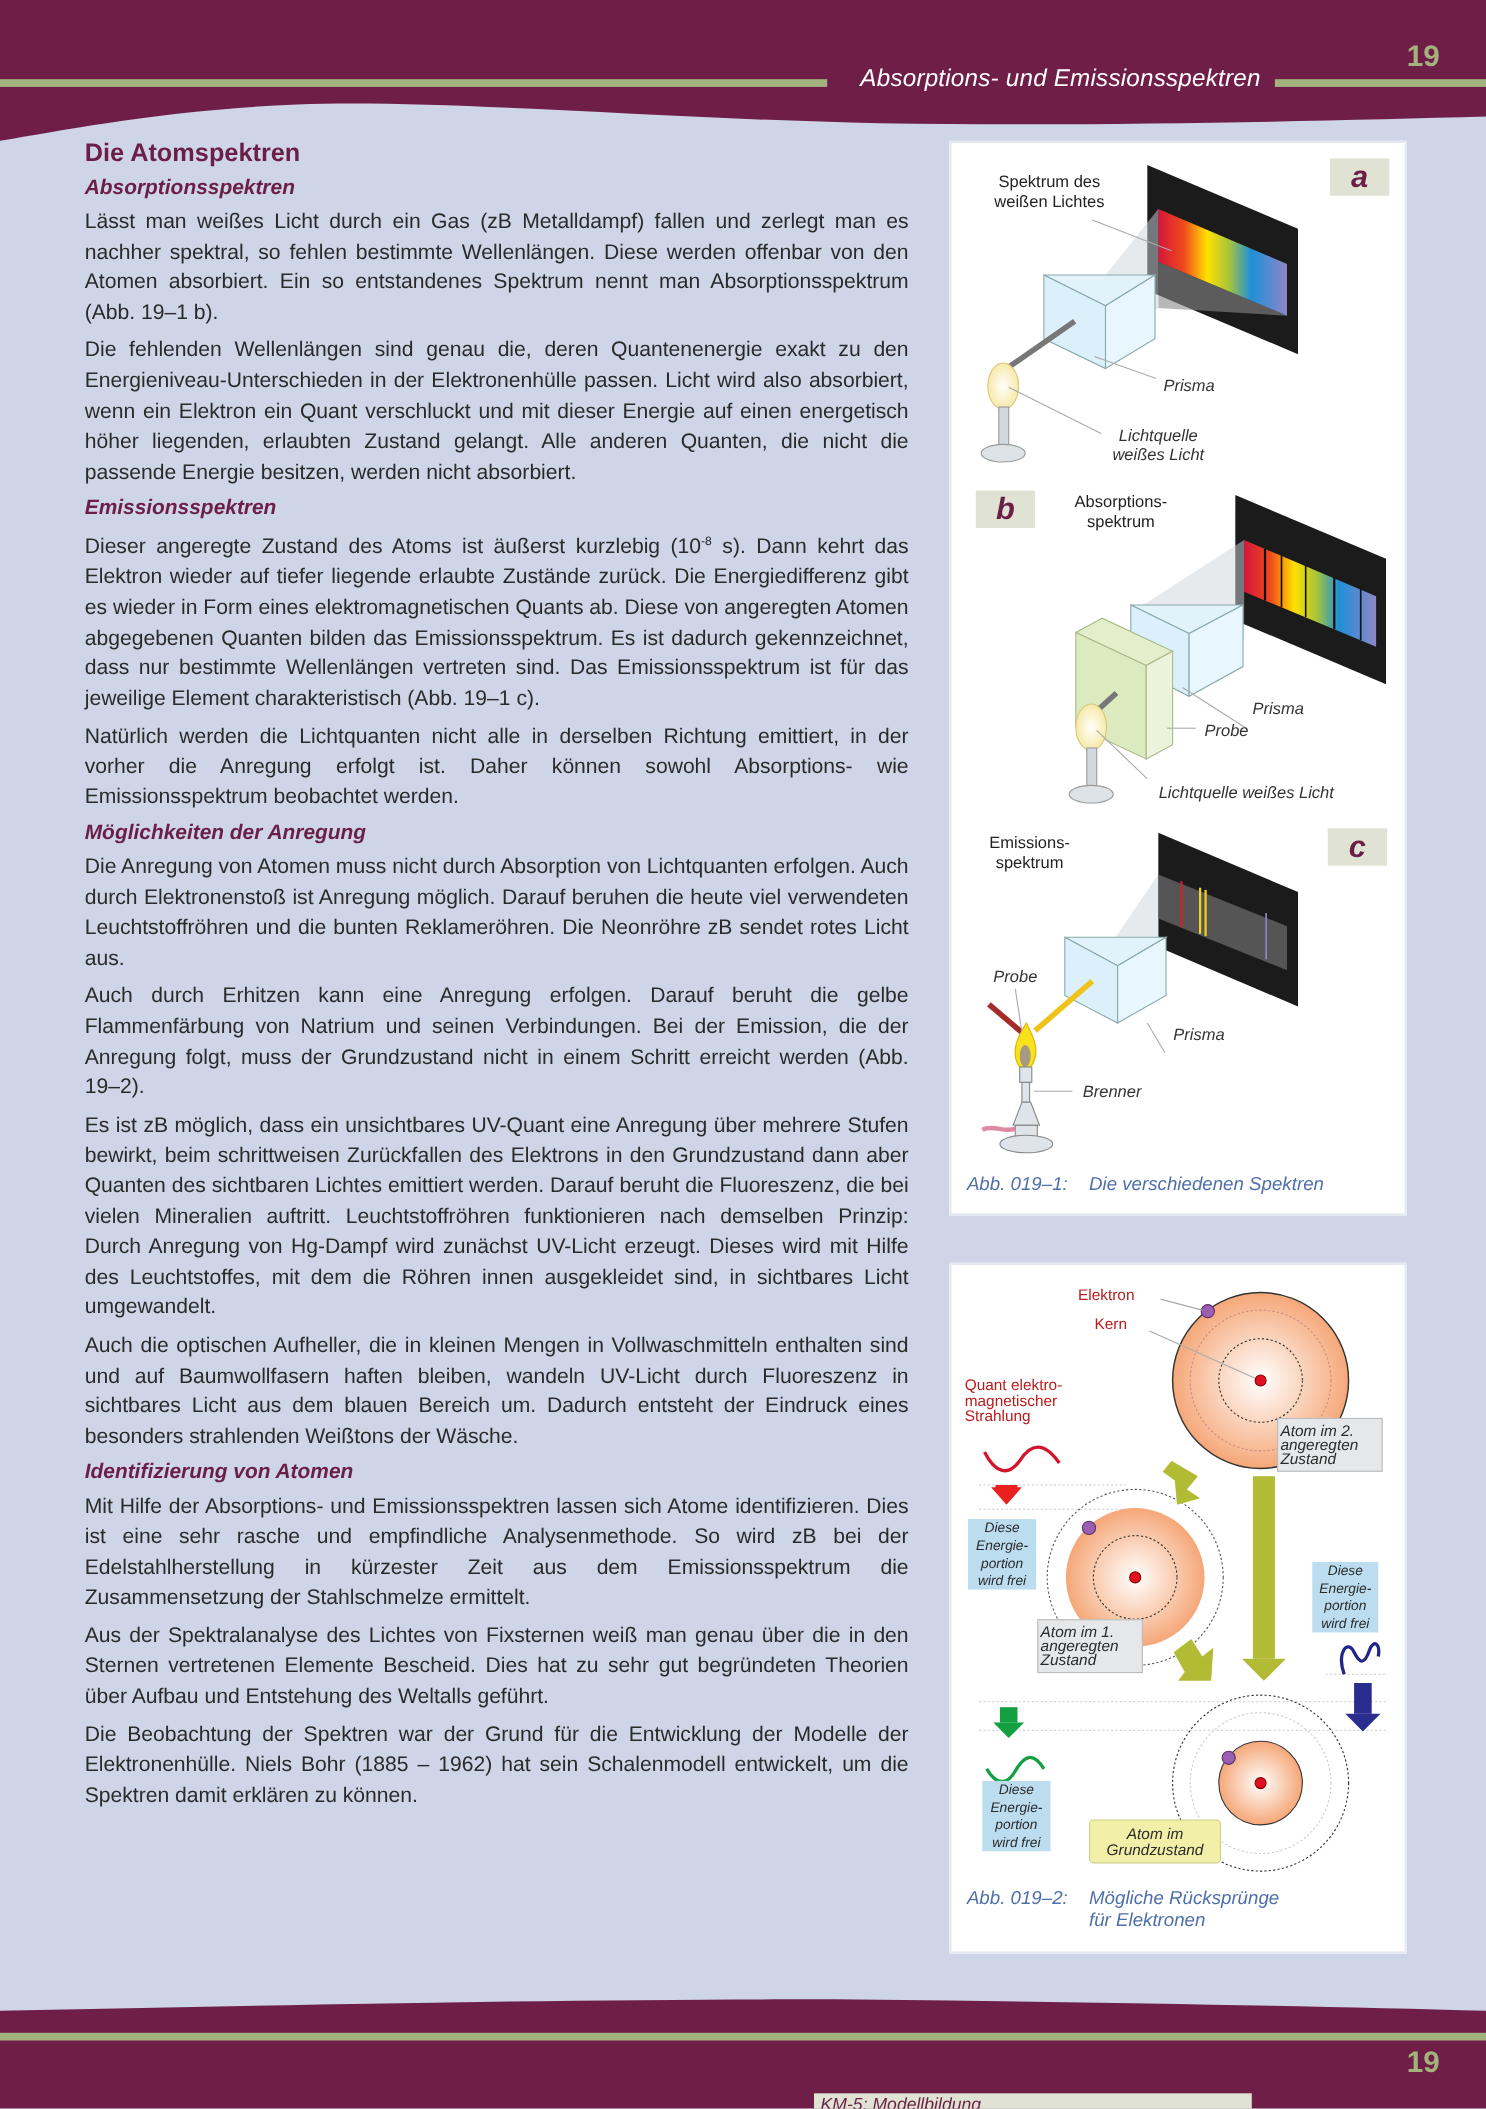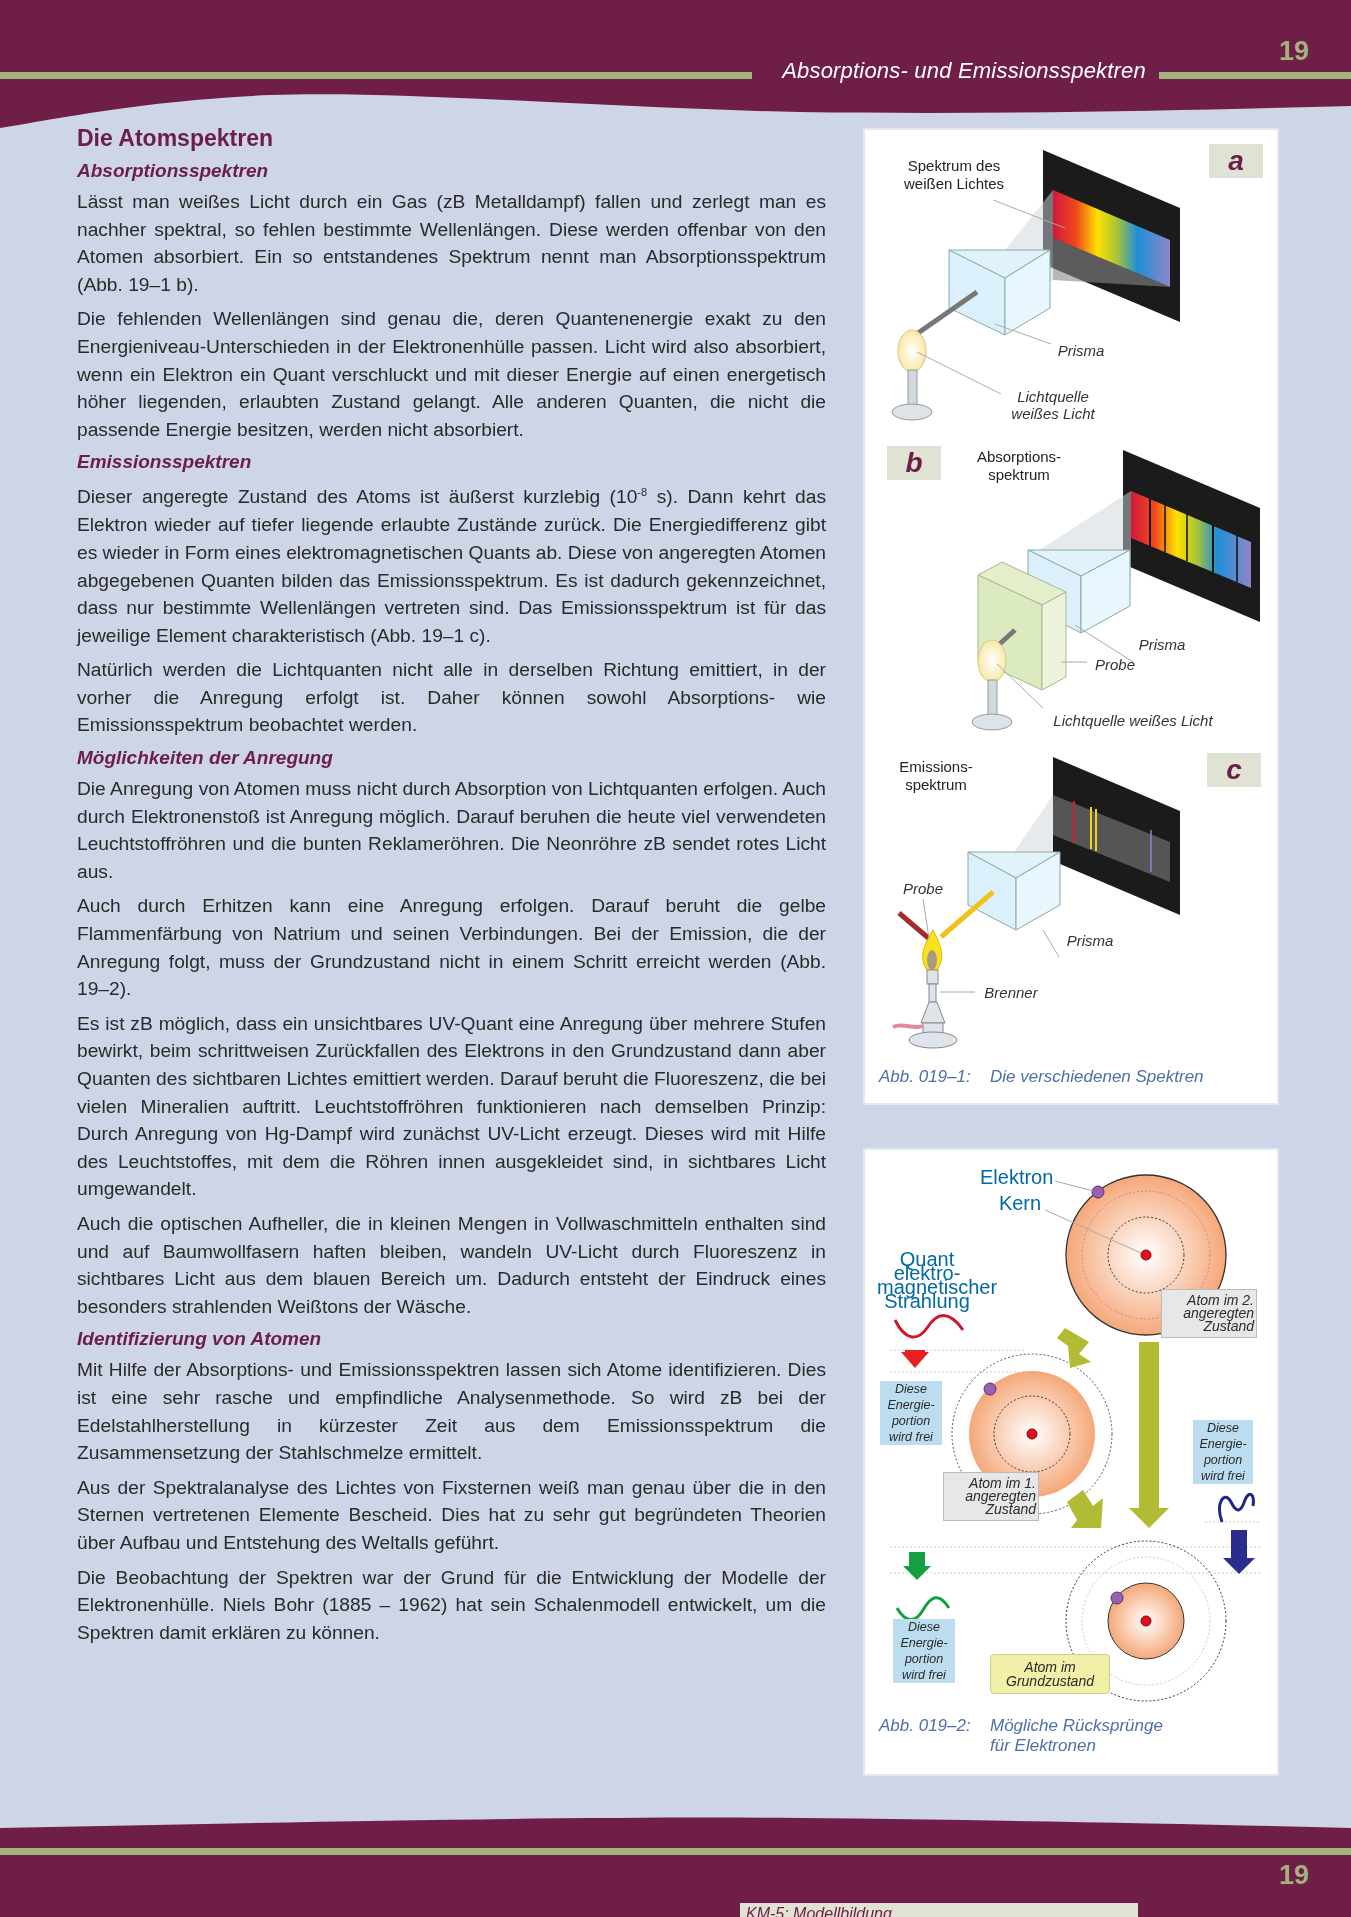--- a/index.html
+++ b/index.html
@@ -29,23 +29,23 @@
   .fig { position: absolute; background: #fff; border: 2px solid #e4e8f1; }
   .fig1 { left: 863px; top: 128px; width: 416px; height: 977px; }
   .fig2 { left: 863px; top: 1148px; width: 416px; height: 628px; }
   .fig svg { position: absolute; left: 0; top: 0; }
   .lbl { position: absolute; font-size: 15px; color: #222; }
   .lbl-b { font-weight: normal; text-align: center; line-height: 18px; }
   .lbl-i { font-style: italic; color: #333; text-align: center; line-height: 17px; }
   .tag { position: absolute; width: 54px; height: 34px; background: #e0e3d3; color: #6b1f46; font-weight: bold; font-style: italic; font-size: 28px; text-align: center; line-height: 34px; }
   .cap { position: absolute; font-style: italic; color: #4f6fa8; font-size: 17px; }
   .note-blue { position: absolute; background: #bcdcef; font-style: italic; font-size: 12.5px; text-align: center; line-height: 16px; padding: 0 2px; }
-  .note-grey { position: absolute; background: #e6e7e9; border: 1px solid #bbb; font-style: italic; font-size: 14px; text-align: right; line-height: 13px; padding: 4px 2px; }
+  .note-grey { position: absolute; background: #e6e7e9; border: 1px solid #bbb; font-style: italic; font-size: 14px; text-align: left; line-height: 13px; padding: 4px 2px; }
   .note-yellow { position: absolute; background: #f2f0a8; border: 1px solid #cfcd8a; border-radius: 4px; font-style: italic; font-size: 14px; text-align: center; line-height: 14px; padding: 5px 2px; }
-  .sm { position: absolute; font-size: 20px; color: #0369a1; text-align: center; line-height: 14px; }
+  .sm { position: absolute; font-size: 14px; color: #b91c1c; text-align: left; line-height: 14px; }
 </style>
 </head>
 <body>
 
 <div class="hdr">
   <svg width="1351" height="135">
     <path d="M0,0 H1351 V106 C1200,110 1000,115 800,112 C600,108 400,90 270,95 C150,100 60,118 0,128 Z" fill="#6f1f47"></path>
     <rect x="0" y="72" width="752" height="7" fill="#a3b37e"></rect>
     <rect x="1159" y="72" width="192" height="7" fill="#a3b37e"></rect>
   </svg>

